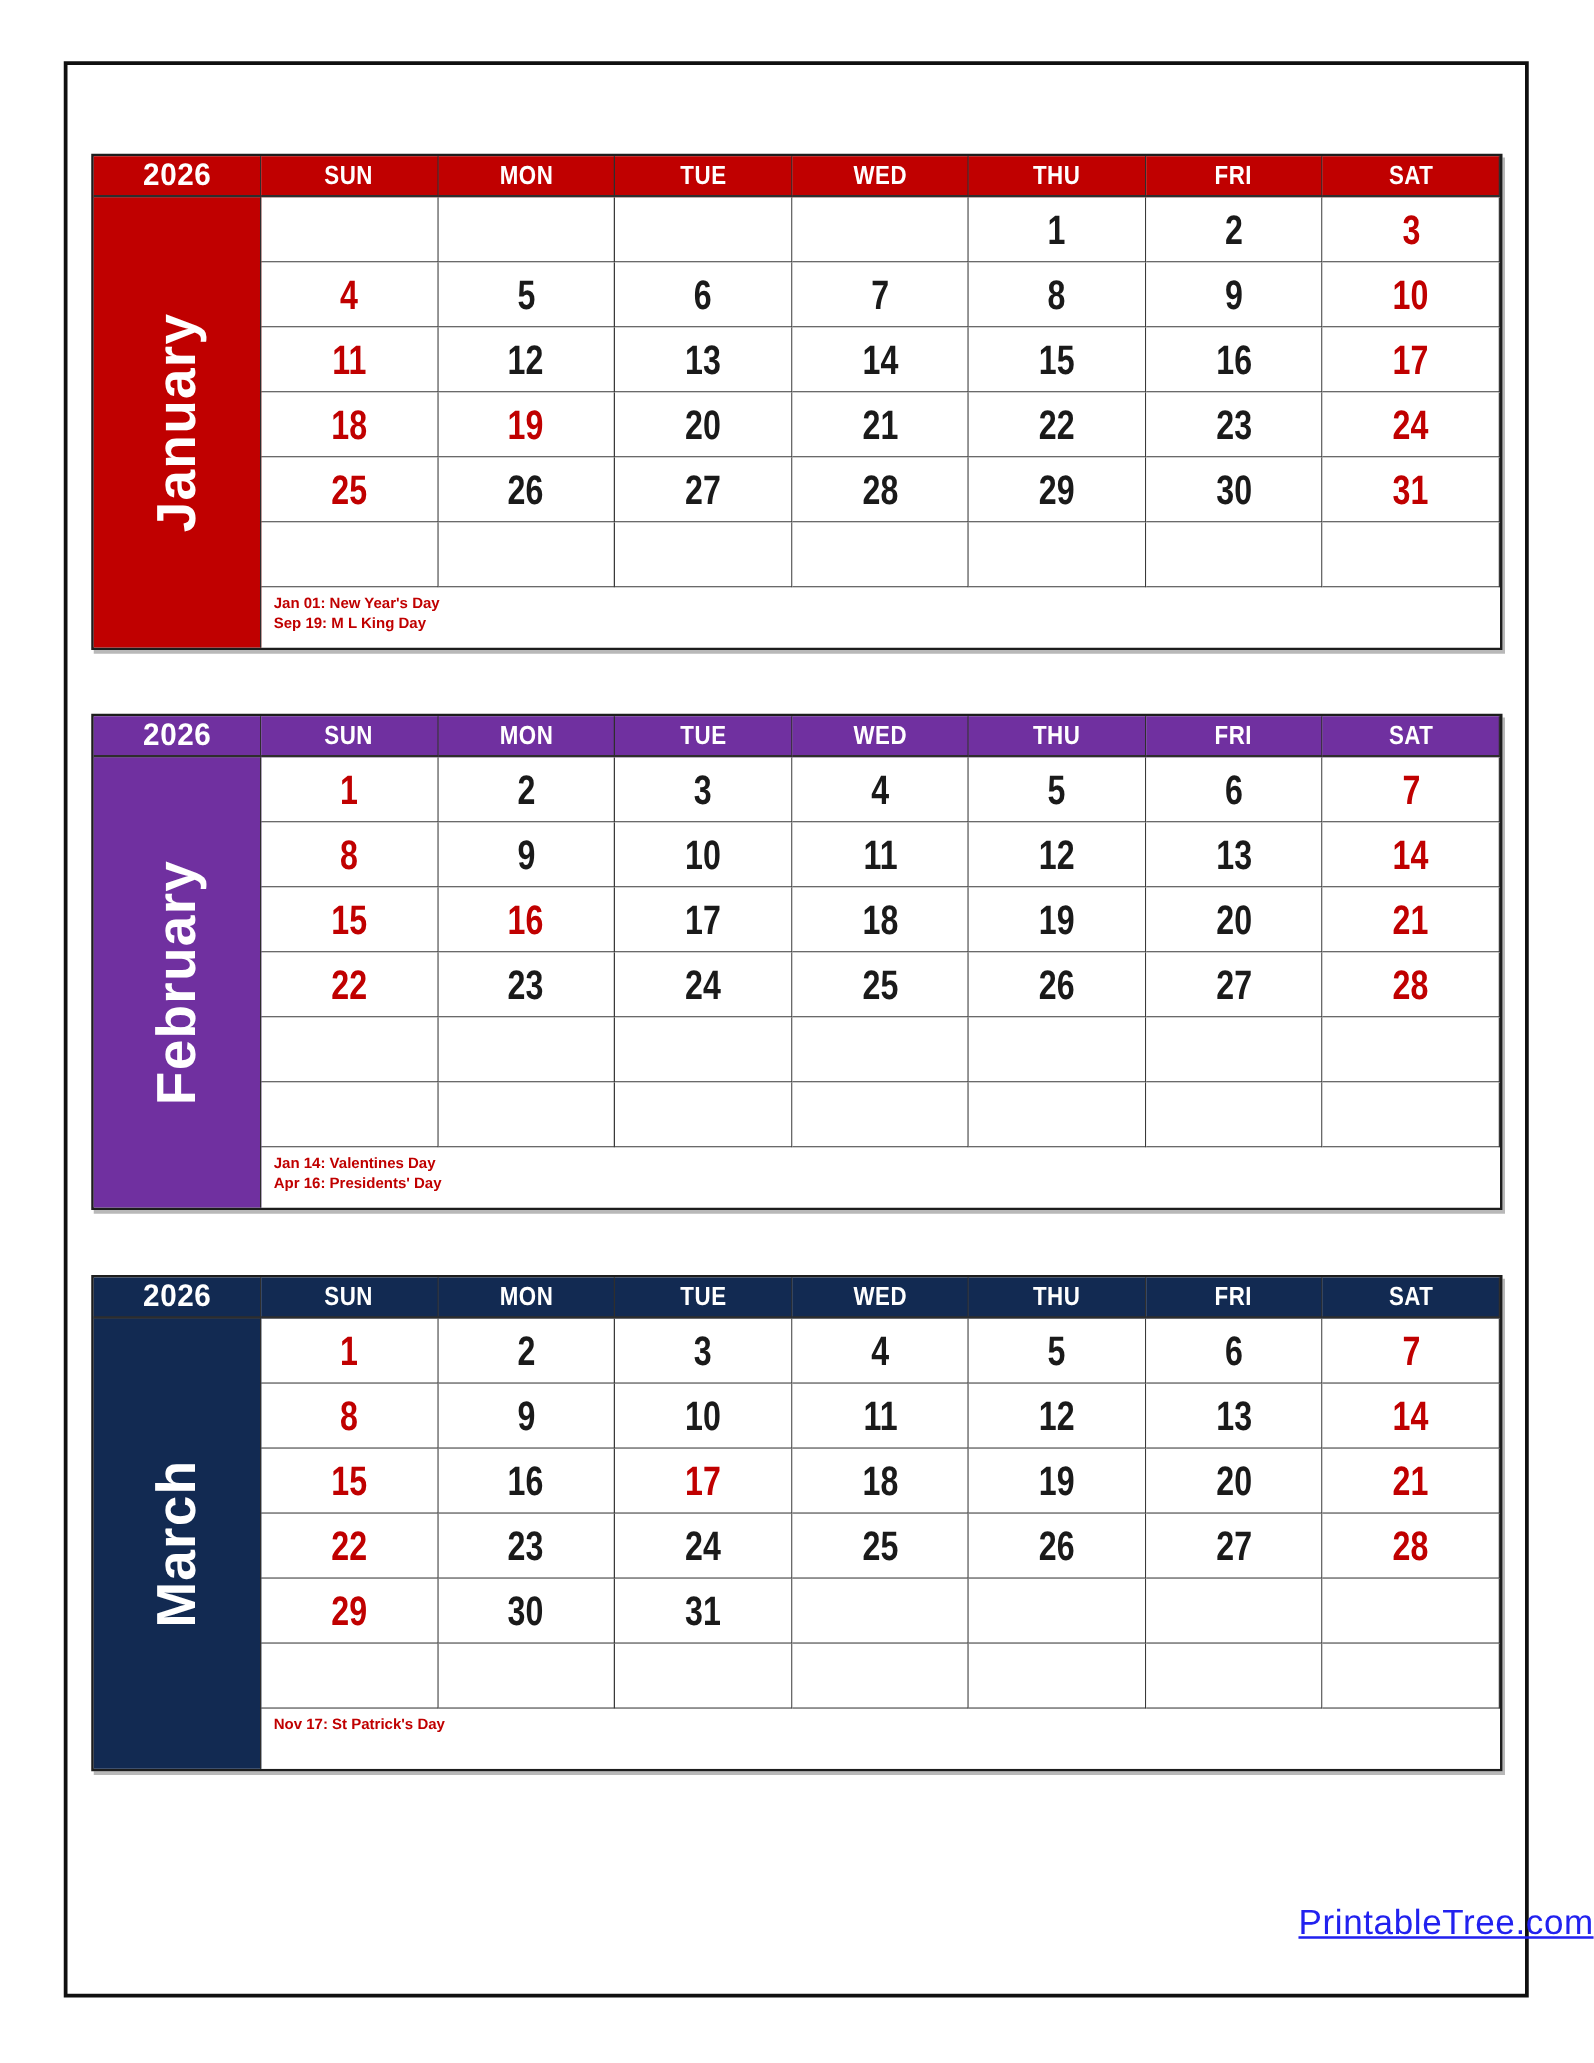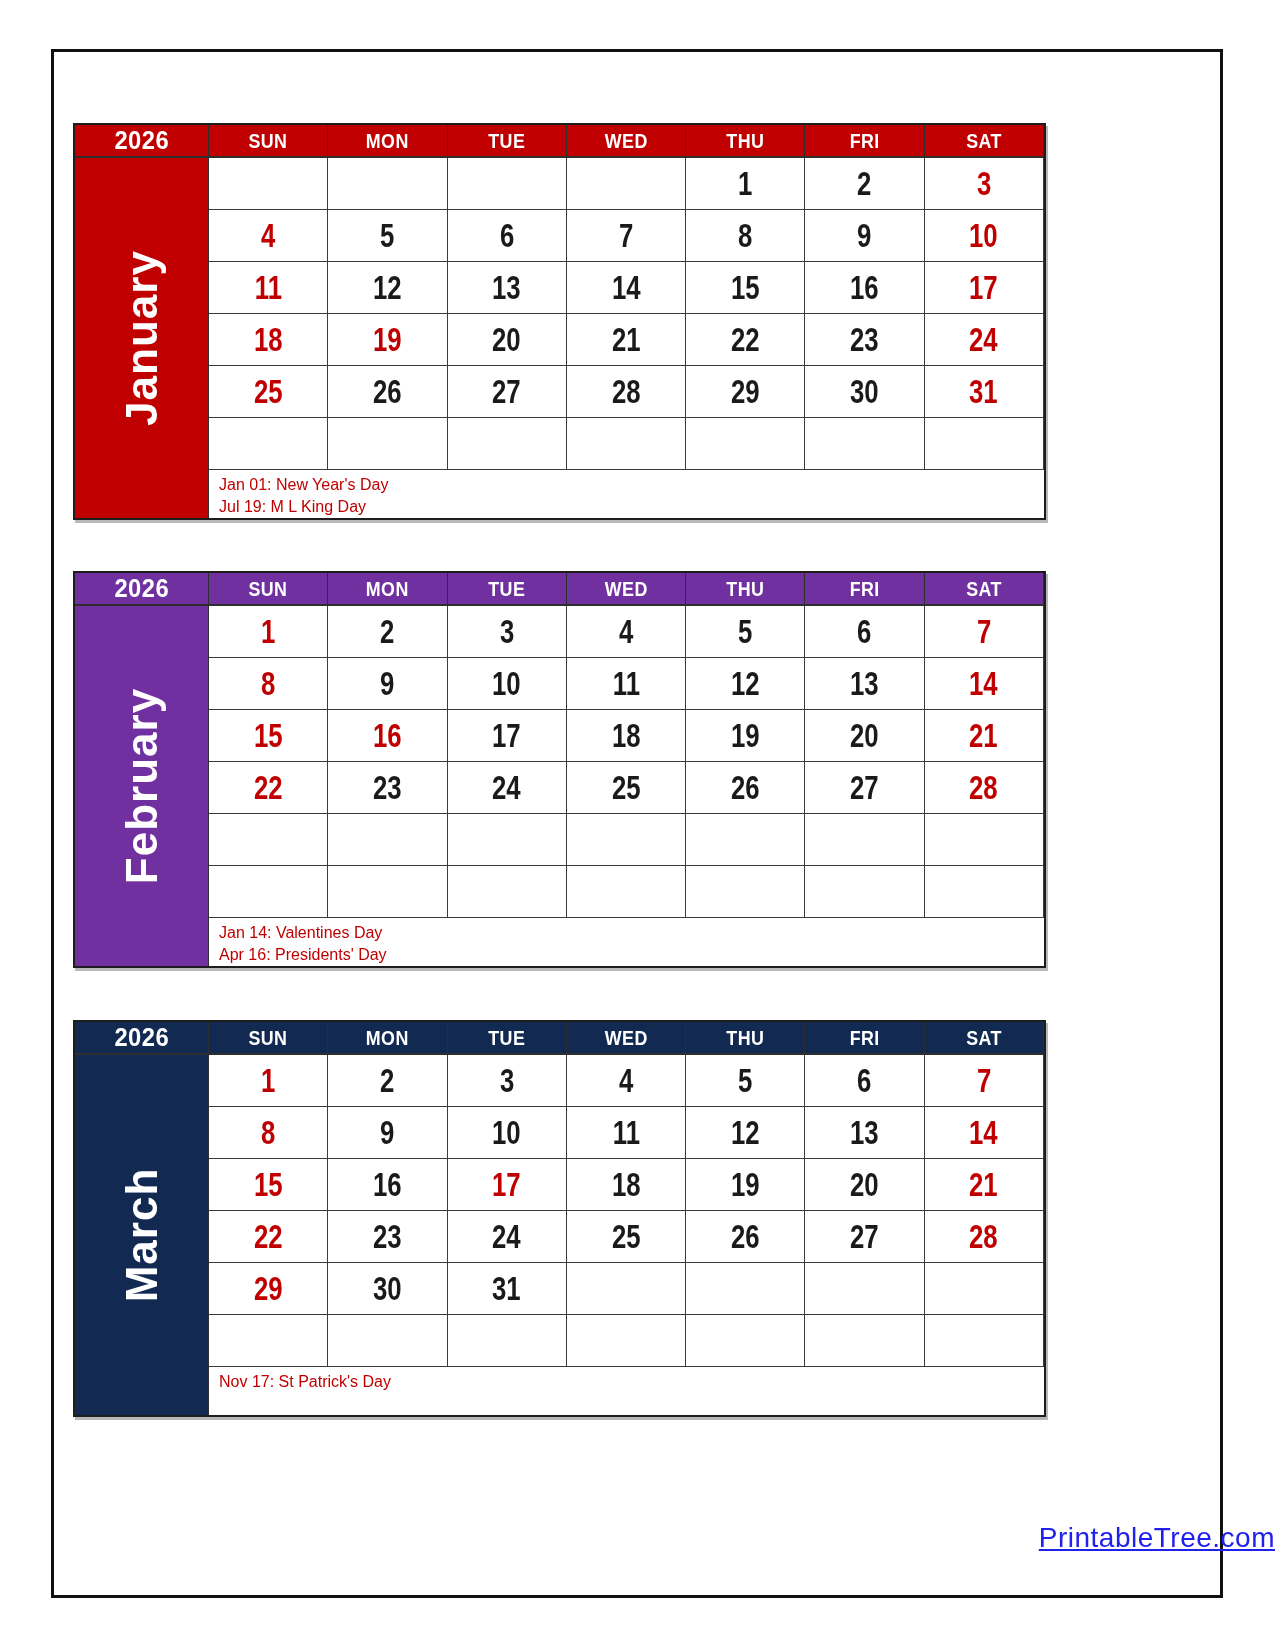--- a/index.html
+++ b/index.html
@@ -5,21 +5,21 @@
   html,body{margin:0;padding:0;}
   body{
     width:1275px;height:1650px;position:relative;background:#ffffff;
     font-family:"Liberation Sans","DejaVu Sans",sans-serif;
     -webkit-font-smoothing:antialiased;
   }
   .frame{
     position:absolute;left:51px;top:49px;width:1172px;height:1549px;
     border:3px solid #101010;box-sizing:border-box;background:#fff;
   }
-  .month{position:absolute;left:73px;width:973px;height:397px;}
+  .month{position:absolute;left:73px;width:1129px;height:397px;}
   .m-jan{top:123px}
   .m-feb{top:571px}
   .m-mar{top:1020px}
   .grid{
     display:grid;width:100%;height:100%;box-sizing:border-box;
     grid-template-columns:134px repeat(7,1fr);
     grid-template-rows:33px repeat(6,52px) 1fr;
     border:2px solid #1d1d1d;background:#fff;
     box-shadow:2px 3px 0 rgba(125,125,125,.55);
   }
@@ -48,21 +48,21 @@
   .day .num{
     font-weight:bold;font-size:33px;color:#1a1a1a;
     display:inline-block;transform:scaleX(.78);
   }
   .day.red .num{color:#C00000;}
   .holidays{
     grid-column:2 / 9;grid-row:8;background:#fff;
     padding:4px 0 0 10px;box-sizing:border-box;
   }
   .holiday-line{
-    color:#C00000;font-weight:normal;font-size:16px;line-height:1.35;
+    color:#C00000;font-weight:bold;font-size:12px;line-height:1.35;
   }
   .footer{
     position:absolute;left:0;top:1522px;width:100%;text-align:right;
   }
   .footer a{
     color:#2121EF;font-size:28px;text-decoration:underline;letter-spacing:.5px;
     font-weight:400;cursor:pointer;
   }
 </style>
 </head>
@@ -198,21 +198,21 @@
       </div>
       <div class="cell day"></div>
       <div class="cell day"></div>
       <div class="cell day"></div>
       <div class="cell day"></div>
       <div class="cell day"></div>
       <div class="cell day"></div>
       <div class="cell day"></div>
       <div class="holidays">
         <div class="holiday-line">Jan 01: New Year's Day</div>
-        <div class="holiday-line">Jul 19: M L King Day</div>
+        <div class="holiday-line">Sep 19: M L King Day</div>
       </div>
     </div>
 </section>
 
 <section class="month m-feb" style="--accent: #7030A0;">
   <div class="grid">
       <div class="cell hdr year-cell">
         <span class="htxt">2026</span>
       </div>
       <div class="cell hdr">

